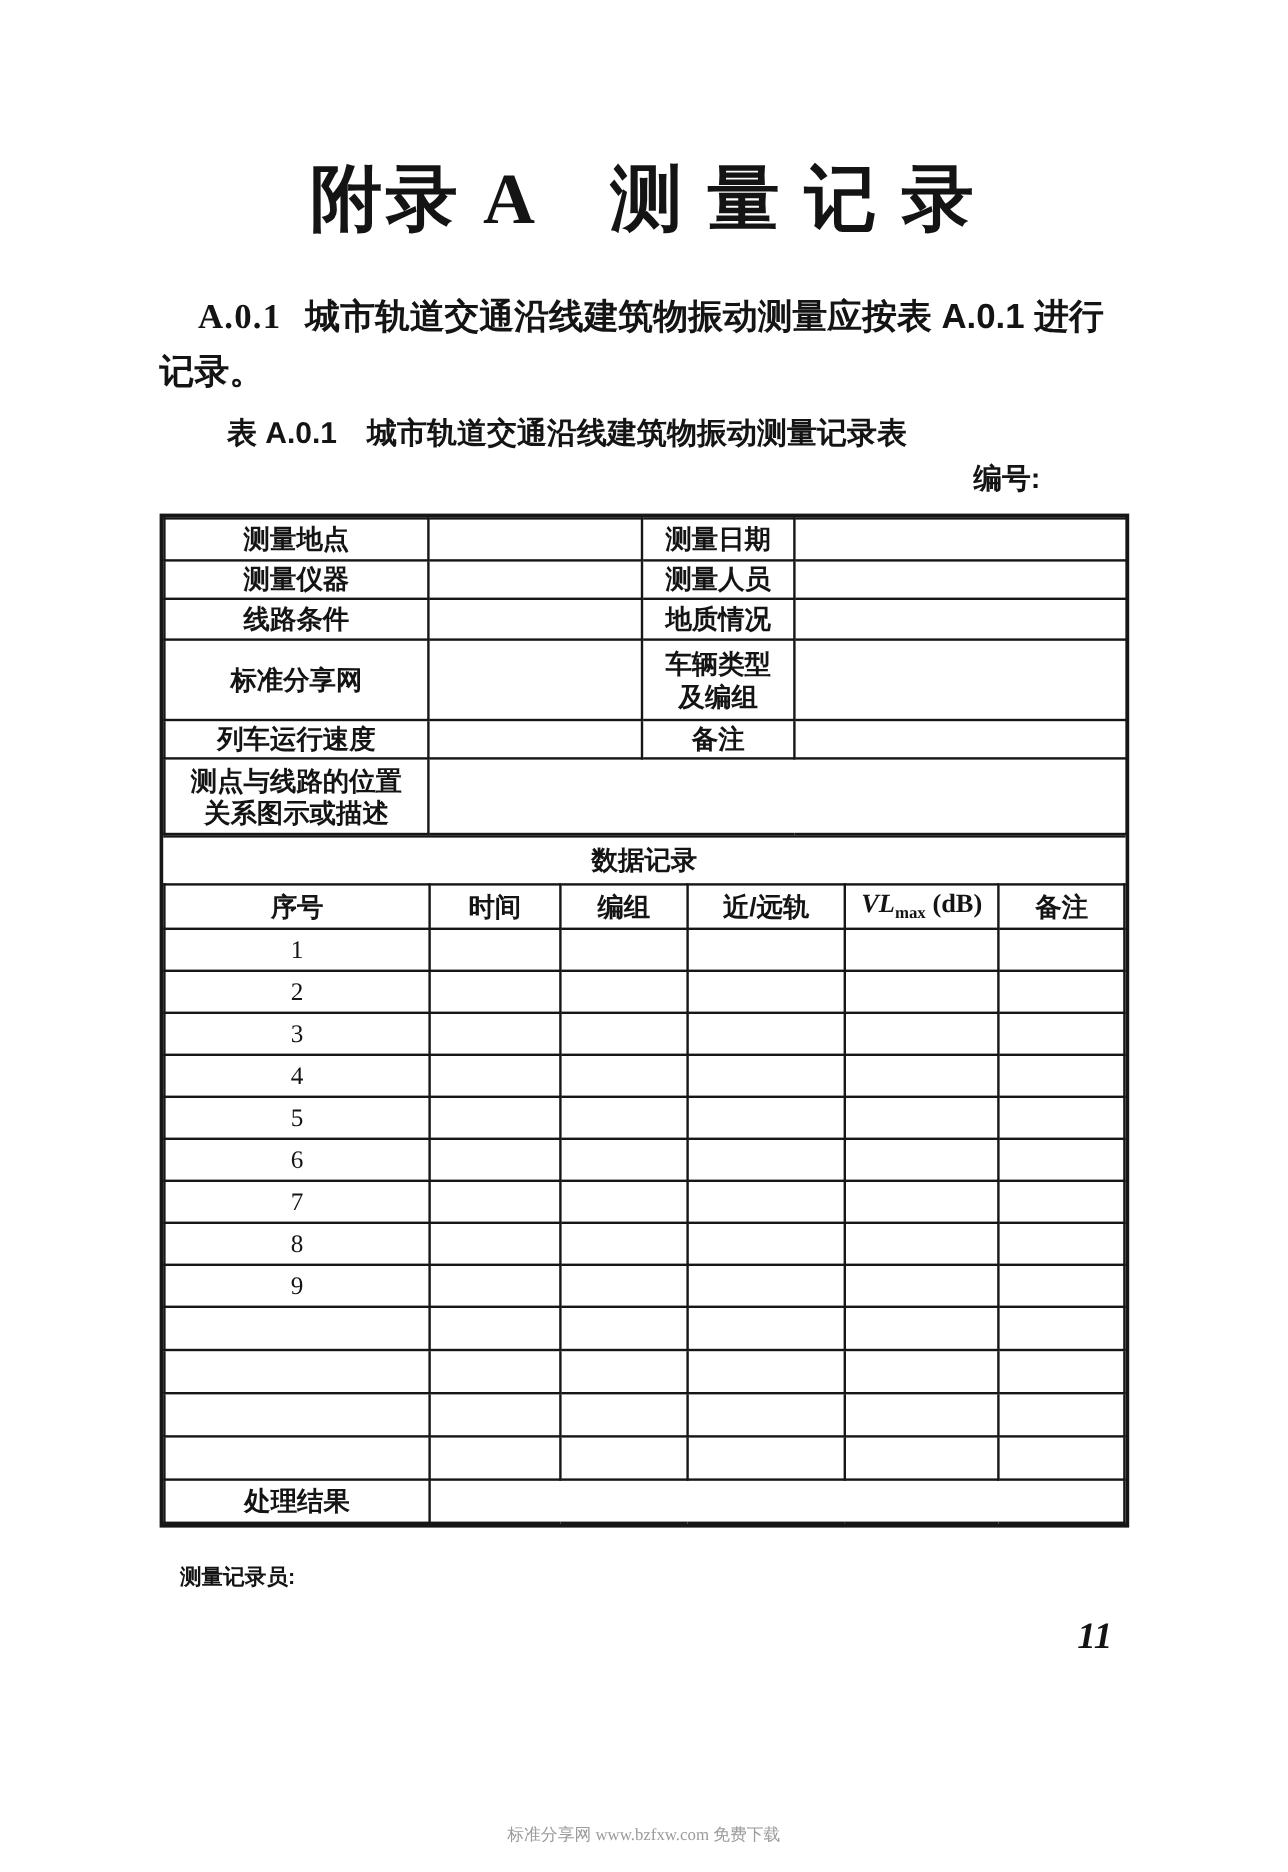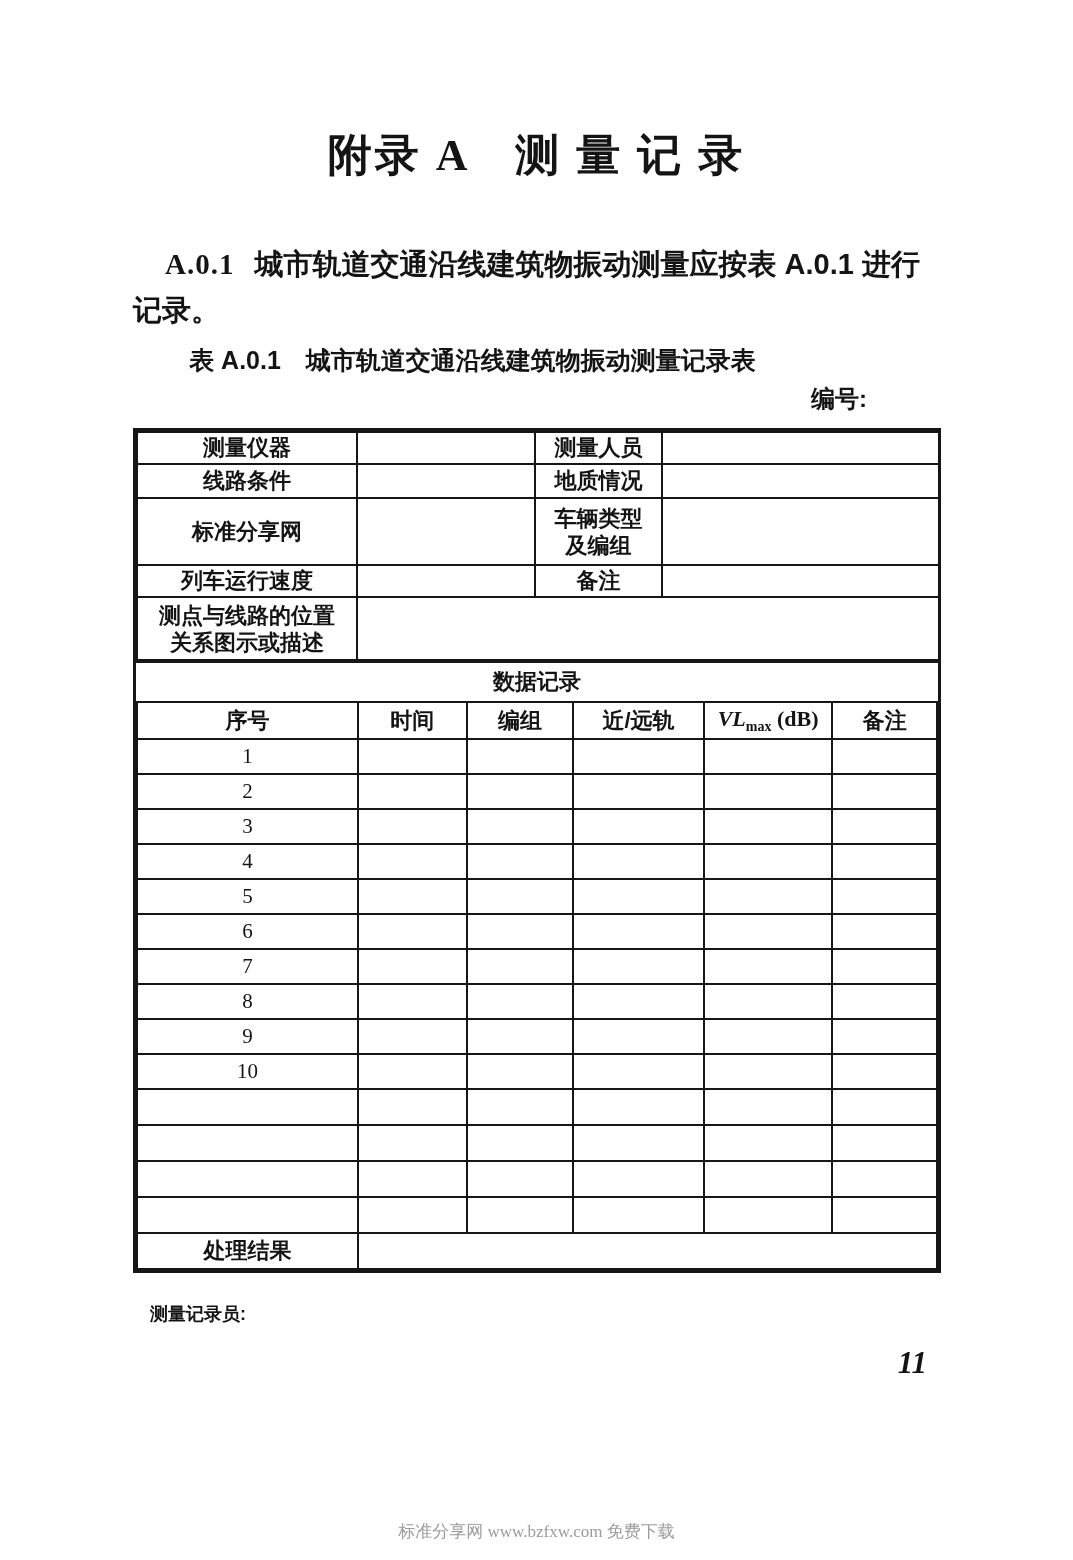--- a/index.html
+++ b/index.html
@@ -3,21 +3,21 @@
 <meta charset="utf-8">
 <style>
   html,body{margin:0;padding:0;}
   body{
     width:1073px;height:1560px;position:relative;background:#ffffff;
     font-family:"Liberation Sans",sans-serif;color:#141414;
     -webkit-font-smoothing:antialiased;
   }
   .page-title{
     position:absolute;top:126px;left:0;width:1073px;text-align:center;
-    font-size:44px;font-weight:bold;letter-spacing:3px;
+    font-size:60px;font-weight:bold;letter-spacing:3px;
     font-family:"Liberation Serif","Liberation Sans",serif;
   }
   .clause{
     position:absolute;left:133px;top:241px;width:822px;
     font-size:29px;font-weight:bold;line-height:46px;
   }
   .clause .clause-no{
     font-family:"Liberation Serif",serif;margin-right:20px;letter-spacing:1px;margin-left:32px;
   }
   .table-caption{
@@ -53,21 +53,21 @@
   .recorder{
     position:absolute;left:150px;top:1302px;font-size:18px;font-weight:bold;
   }
   .page-num{
     position:absolute;right:146px;top:1345px;
     font-family:"Liberation Serif",serif;font-style:italic;font-weight:bold;
     font-size:31px;
   }
   .footer{
     position:absolute;top:1520px;left:0;width:1073px;text-align:center;
-    color:#9b9b9b;font-size:17px;font-family:"Liberation Serif",serif;
+    color:#9b9b9b;font-size:14px;font-family:"Liberation Serif",serif;
   }
 </style>
 </head>
 <body>
 
 <div class="page-title">附录 A　测 量 记 录</div>
 
 <div class="clause">
   <div><span class="clause-no">A.0.1</span><span>城市轨道交通沿线建筑物振动测量应按表 A.0.1 进行</span></div>
   <div>记录。</div>
@@ -80,20 +80,26 @@
 <div class="form-wrap">
 
   <table class="tbl">
     <colgroup>
         <col style="width:220px">
         <col style="width:178px">
         <col style="width:127px">
         <col style="width:277px">
       </colgroup>
     <tbody>
+        <tr style="height:35px">
+      <td class="lbl">测量地点</td>
+      <td></td>
+      <td class="lbl">测量日期</td>
+      <td></td>
+    </tr>
     <tr style="height:31px">
       <td class="lbl">测量仪器</td>
       <td></td>
       <td class="lbl">测量人员</td>
       <td></td>
     </tr>
     <tr style="height:34px">
       <td class="lbl">线路条件</td>
       <td></td>
       <td class="lbl">地质情况</td>
@@ -209,28 +215,20 @@
           <td></td>
         </tr>
     <tr style="height:35px">
           <td class="num">9</td>
           <td></td>
           <td></td>
           <td></td>
           <td></td>
           <td></td>
         </tr>
-    <tr style="height:35px">
-          <td class="num">10</td>
-          <td></td>
-          <td></td>
-          <td></td>
-          <td></td>
-          <td></td>
-        </tr>
     <tr style="height:36px">
           <td></td>
           <td></td>
           <td></td>
           <td></td>
           <td></td>
           <td></td>
         </tr>
     <tr style="height:36px">
           <td></td>

